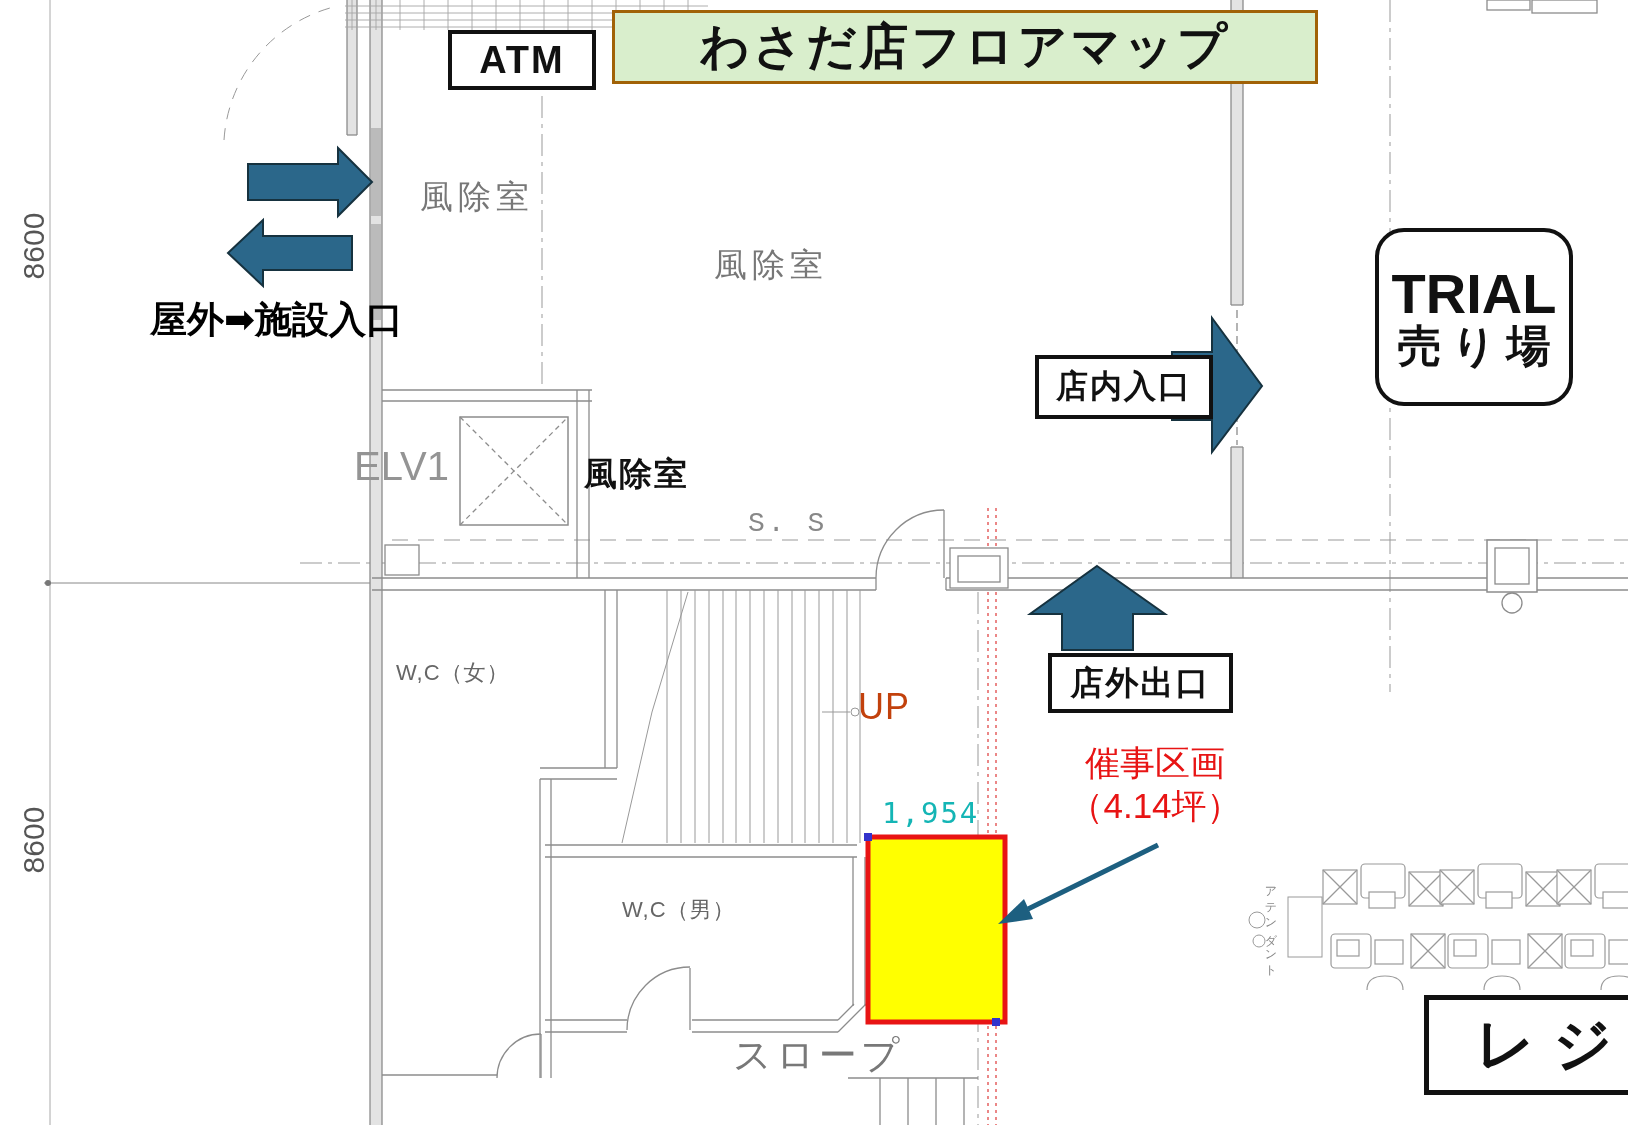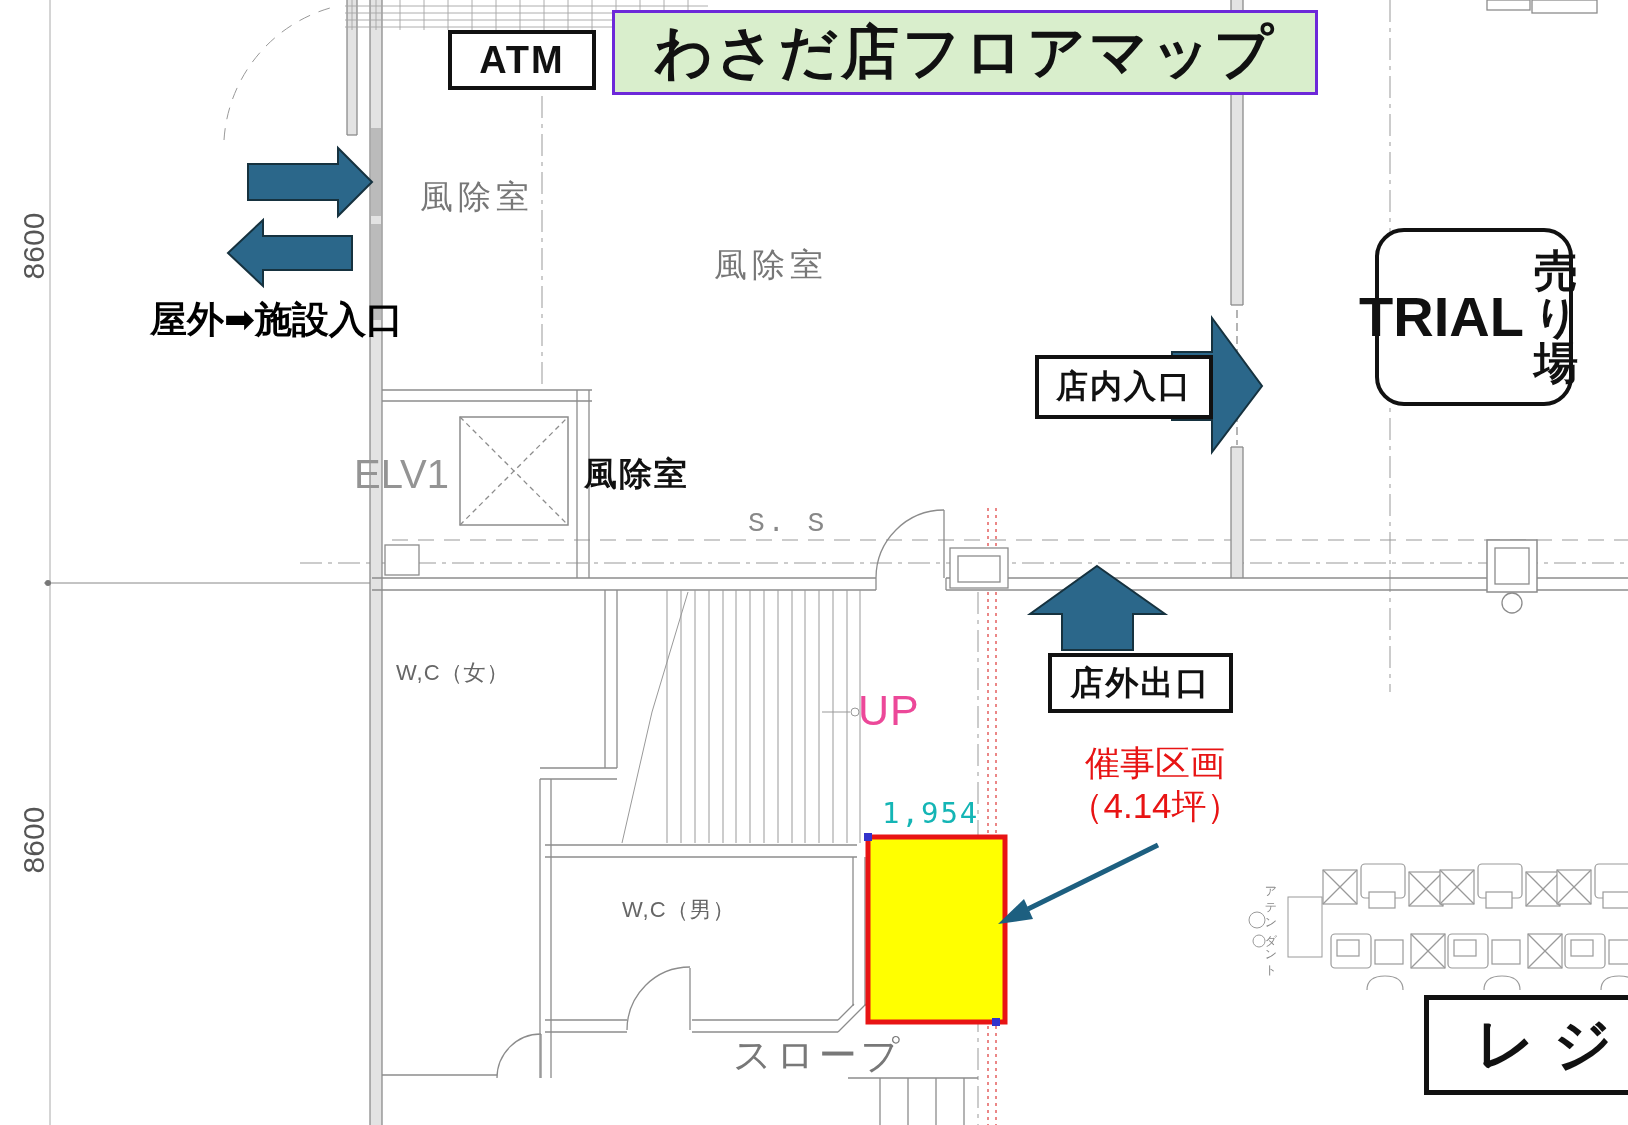--- a/index.html
+++ b/index.html
@@ -3,39 +3,39 @@
 <meta charset="utf-8">
 <style>
   html,body{margin:0;padding:0;background:#fff;}
   #stage{position:relative;width:1628px;height:1125px;overflow:hidden;background:#fff;
          font-family:"Liberation Sans","DejaVu Sans",sans-serif;}
   #plan-svg{position:absolute;left:0;top:0;}
   .abs{position:absolute;}
   .box{position:absolute;background:#fff;border:4px solid #111;display:flex;
        align-items:center;justify-content:center;font-weight:bold;color:#111;box-sizing:border-box;margin-left:40px;}
   
-  #title-box{left:572px;top:10px;width:706px;height:85px;background:#d9eecc;border:3px solid #6d28d9;
-             font-size:58px;letter-spacing:3px;}
+  #title-box{left:572px;top:10px;width:706px;height:74px;background:#d9eecc;border:3px solid #a16207;
+             font-size:49px;letter-spacing:3px;}
   #atm-box{left:408px;top:30px;width:148px;height:60px;font-size:38px;letter-spacing:2px;}
   
   .cadtext{position:absolute;color:#777;font-size:33px;letter-spacing:5px;white-space:nowrap;}
   #room-vestibule-small{color:#111;font-weight:bold;letter-spacing:2px;}
   #elv1-label{color:#949494;font-size:40px;letter-spacing:0;}
   #ss-label{color:#888;font-size:28px;letter-spacing:3px;font-family:Liberation Mono, monospace;}
   .wc{color:#666;font-size:22px;letter-spacing:1px;}
-  #up-label{color:#ec4899;font-size:43px;letter-spacing:1px;}
+  #up-label{color:#c2410c;font-size:36px;letter-spacing:1px;}
   #slope-label{color:#787878;font-size:38px;letter-spacing:4px;}
   
   .vdim{position:absolute;width:100px;height:36px;display:flex;align-items:center;justify-content:center;
         transform:rotate(-90deg);font-size:30px;color:#555;}
   
   #outdoor-entrance-label{left:150px;top:295px;font-size:37px;font-weight:bold;color:#000;white-space:nowrap;}
   #store-entrance-box{left:995px;top:355px;width:178px;height:64px;font-size:32px;letter-spacing:2px;}
   #store-exit-box{left:1008px;top:653px;width:185px;height:60px;font-size:33px;letter-spacing:2px;}
-  #trial-box{left:1335px;top:228px;width:198px;height:178px;flex-direction:row;line-height:1.05;border-radius:29px;}
+  #trial-box{left:1335px;top:228px;width:198px;height:178px;flex-direction:column;line-height:1.05;border-radius:29px;}
   #trial-line1{font-size:56px;font-weight:bold;}
   #trial-line2{font-size:44px;font-weight:bold;letter-spacing:10px;padding-left:10px;}
   #stairs-box{left:656px;top:686px;width:166px;height:70px;font-size:40px;letter-spacing:6px;padding-left:6px;}
   #reji-box{left:1384px;top:995px;width:240px;height:100px;border-width:5px;font-size:58px;
             letter-spacing:18px;padding-left:18px;}
   
   #event-dim{left:882px;top:796px;font-size:29px;color:#14b5b5;
              font-family:"DejaVu Sans Mono","Liberation Mono",monospace;letter-spacing:2px;}
   #event-label{left:1030px;top:742px;width:250px;text-align:center;color:#e81414;font-weight:normal;
                font-size:35px;line-height:1.22;}
@@ -241,21 +241,21 @@
   <div class="box" id="atm-box">
     <span>ATM</span>
   </div>
 
   <div class="vdim" style="left:-16px;top:228px;">8600</div>
   <div class="vdim" style="left:-16px;top:822px;">8600</div>
 
   <div class="cadtext" style="left:420px;top:175px;">風除室</div>
   <div class="cadtext" style="left:714px;top:243px;">風除室</div>
   <div class="cadtext" id="room-vestibule-small" style="left:584px;top:452px;">風除室</div>
-  <div class="cadtext" id="elv1-label" style="left:354px;top:444px;margin-top:8px;">ELV1</div>
+  <div class="cadtext" id="elv1-label" style="left:354px;top:444px;">ELV1</div>
   <div class="cadtext" id="ss-label" style="left:748px;top:508px;">S. S</div>
   <div class="cadtext wc" style="left:396px;top:658px;">W,C（女）</div>
   <div class="cadtext wc" style="left:622px;top:895px;">W,C（男）</div>
   <div class="cadtext" id="up-label" style="left:858px;top:686px;">UP</div>
   <div class="cadtext" id="slope-label" style="left:733px;top:1030px;">スロープ</div>
   <div class="abs" id="attendant-label">アテンダント</div>
 
   <div class="abs" id="outdoor-entrance-label">屋外➡施設入口</div>
   <div class="box" id="store-entrance-box">
     <span>店内入口</span>

